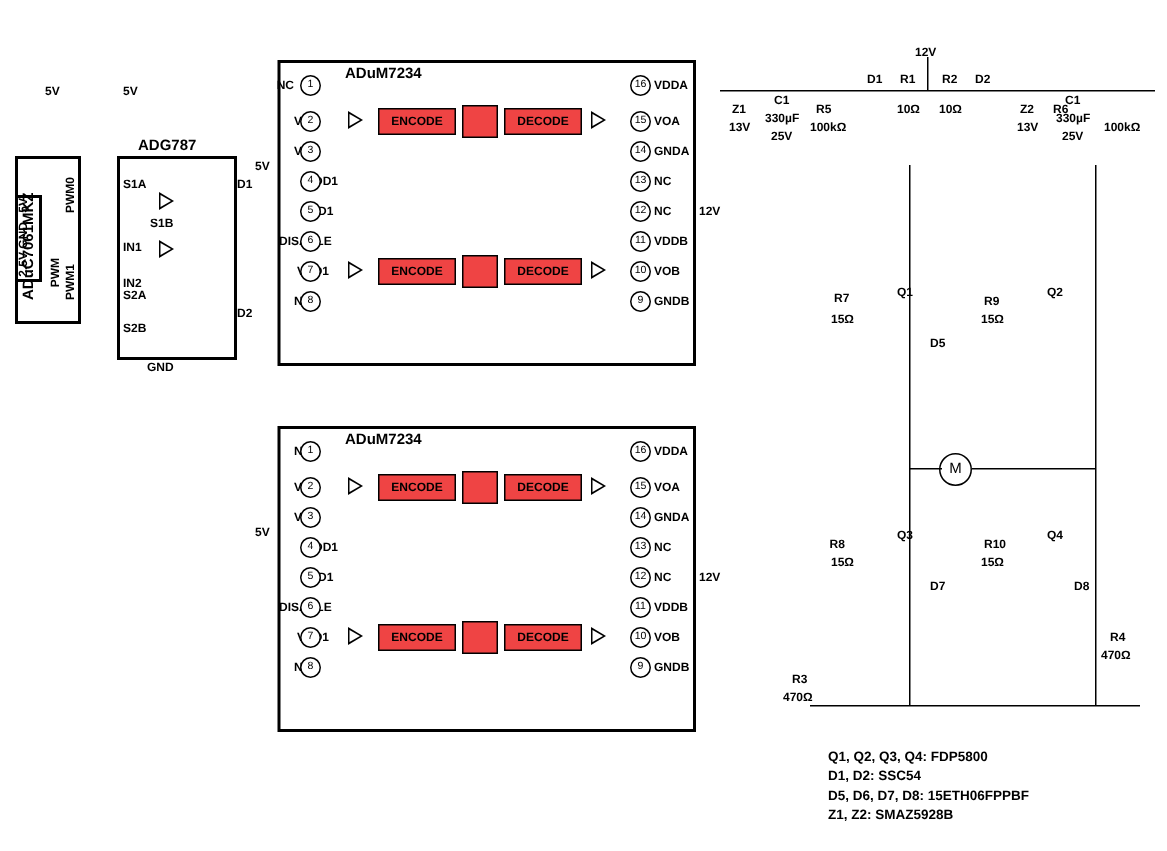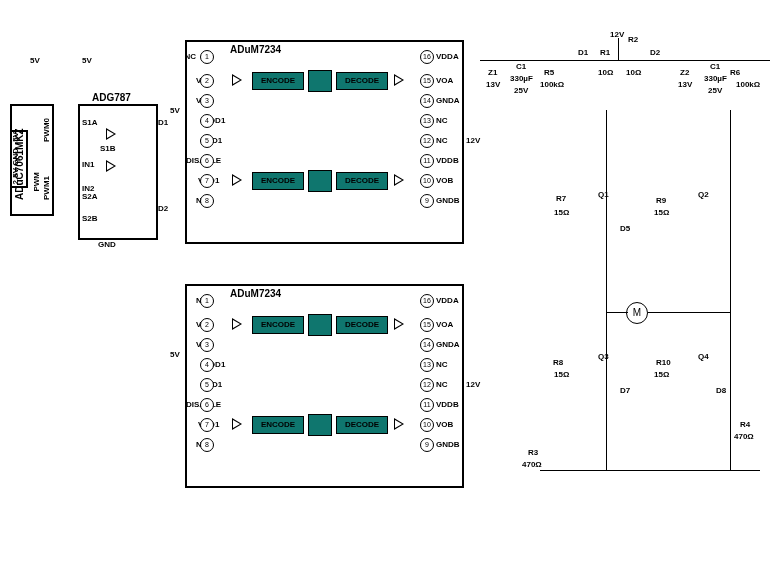--- a/index.html
+++ b/index.html
@@ -1,21 +1,21 @@
 <!DOCTYPE html>
 <html><head>
 <meta charset="utf-8">
 <style>
   html,body{margin:0;padding:0;background:#fff;font-family:Arial,Helvetica,sans-serif}
   .stage{position:relative;width:778px;height:567px;background:#fff}
   .box{position:absolute;border:2px solid #000;background:transparent}
   .lbl{position:absolute;font-size:9px;font-weight:bold;color:#000;white-space:nowrap}
   .tiny{font-size:8px}
   .title{font-size:10px;font-weight:bold}
-  .small-rect{position:absolute;border:1px solid #000;font-size:8px;font-weight:bold;text-align:center;background:#0f766e}
+  .small-rect{position:absolute;border:1px solid #000;font-size:8px;font-weight:bold;text-align:center;background:#ef4444}
   .hline{position:absolute;height:1px;background:#000}
   .vline{position:absolute;width:1px;background:#000}
   .pin{position:absolute;width:12px;height:12px;border:1px solid #000;border-radius:50%;font-size:7px;text-align:center;line-height:12px;background:#fff}
   .tri{position:absolute;width:0;height:0;border-top:6px solid transparent;border-bottom:6px solid transparent;border-left:10px solid #000}
   .tri::after{content:"";position:absolute;left:-9px;top:-4px;width:0;height:0;border-top:4px solid transparent;border-bottom:4px solid transparent;border-left:7px solid #fff}
   .note{position:absolute;font-size:9px;font-weight:bold;line-height:13px}
   .vert{writing-mode:vertical-rl;transform:rotate(180deg)}
 </style>
 </head>
 <body>
@@ -146,38 +146,38 @@
   <div class="small-rect" style="left:308px;top:414px;width:22px;height:20px"></div>
   <div class="small-rect" style="left:336px;top:416px;width:50px;height:16px;line-height:16px">DECODE</div>
   <div class="tri" style="left:394px;top:418px"></div>
   <div class="lbl tiny" style="left:170px;top:350px">5V</div>
   <div class="lbl tiny" style="left:466px;top:380px">12V</div>
 
   <div class="lbl tiny" style="left:610px;top:30px">12V</div>
   <div class="lbl tiny" style="left:578px;top:48px">D1</div>
   <div class="lbl tiny" style="left:600px;top:48px">R1</div>
   <div class="lbl tiny" style="left:598px;top:68px">10Ω</div>
-  <div class="lbl tiny" style="left:628px;top:35px">R2</div>
+  <div class="lbl tiny" style="left:628px;top:48px">R2</div>
   <div class="lbl tiny" style="left:626px;top:68px">10Ω</div>
   <div class="lbl tiny" style="left:650px;top:48px">D2</div>
 
   <div class="lbl tiny" style="left:488px;top:68px">Z1</div>
   <div class="lbl tiny" style="left:486px;top:80px">13V</div>
   <div class="lbl tiny" style="left:516px;top:62px">C1</div>
   <div class="lbl tiny" style="left:510px;top:74px">330µF</div>
   <div class="lbl tiny" style="left:514px;top:86px">25V</div>
   <div class="lbl tiny" style="left:544px;top:68px">R5</div>
   <div class="lbl tiny" style="left:540px;top:80px">100kΩ</div>
 
   <div class="lbl tiny" style="left:680px;top:68px">Z2</div>
   <div class="lbl tiny" style="left:678px;top:80px">13V</div>
   <div class="lbl tiny" style="left:710px;top:62px">C1</div>
   <div class="lbl tiny" style="left:704px;top:74px">330µF</div>
   <div class="lbl tiny" style="left:708px;top:86px">25V</div>
-  <div class="lbl tiny" style="left:730px;top:68px">R6</div>
+  <div class="lbl tiny" style="left:702px;top:68px">R6</div>
   <div class="lbl tiny" style="left:736px;top:80px">100kΩ</div>
 
   <div class="hline" style="left:480px;top:60px;width:290px"></div>
   <div class="vline" style="left:618px;top:38px;height:22px"></div>
 
   <div class="lbl tiny" style="left:556px;top:194px">R7</div>
   <div class="lbl tiny" style="left:554px;top:208px">15Ω</div>
   <div class="lbl tiny" style="left:598px;top:190px">Q1</div>
   <div class="lbl tiny" style="left:620px;top:224px">D5</div>
 
@@ -202,14 +202,20 @@
   <div class="lbl tiny" style="left:734px;top:432px">470Ω</div>
 
   <div class="pin" style="left:626px;top:302px;width:20px;height:20px;line-height:20px;font-size:10px">M</div>
 
   <div class="vline" style="left:606px;top:110px;height:360px"></div>
   <div class="vline" style="left:730px;top:110px;height:360px"></div>
   <div class="hline" style="left:606px;top:312px;width:22px"></div>
   <div class="hline" style="left:648px;top:312px;width:82px"></div>
   <div class="hline" style="left:540px;top:470px;width:220px"></div>
 
+  <div class="note" style="left:552px;top:498px">
+    <div>Q1, Q2, Q3, Q4: FDP5800</div>
+    <div>D1, D2: SSC54</div>
+    <div>D5, D6, D7, D8: 15ETH06FPPBF</div>
+    <div>Z1, Z2: SMAZ5928B</div>
+  </div>
 
 </div>
 
 </body></html>

